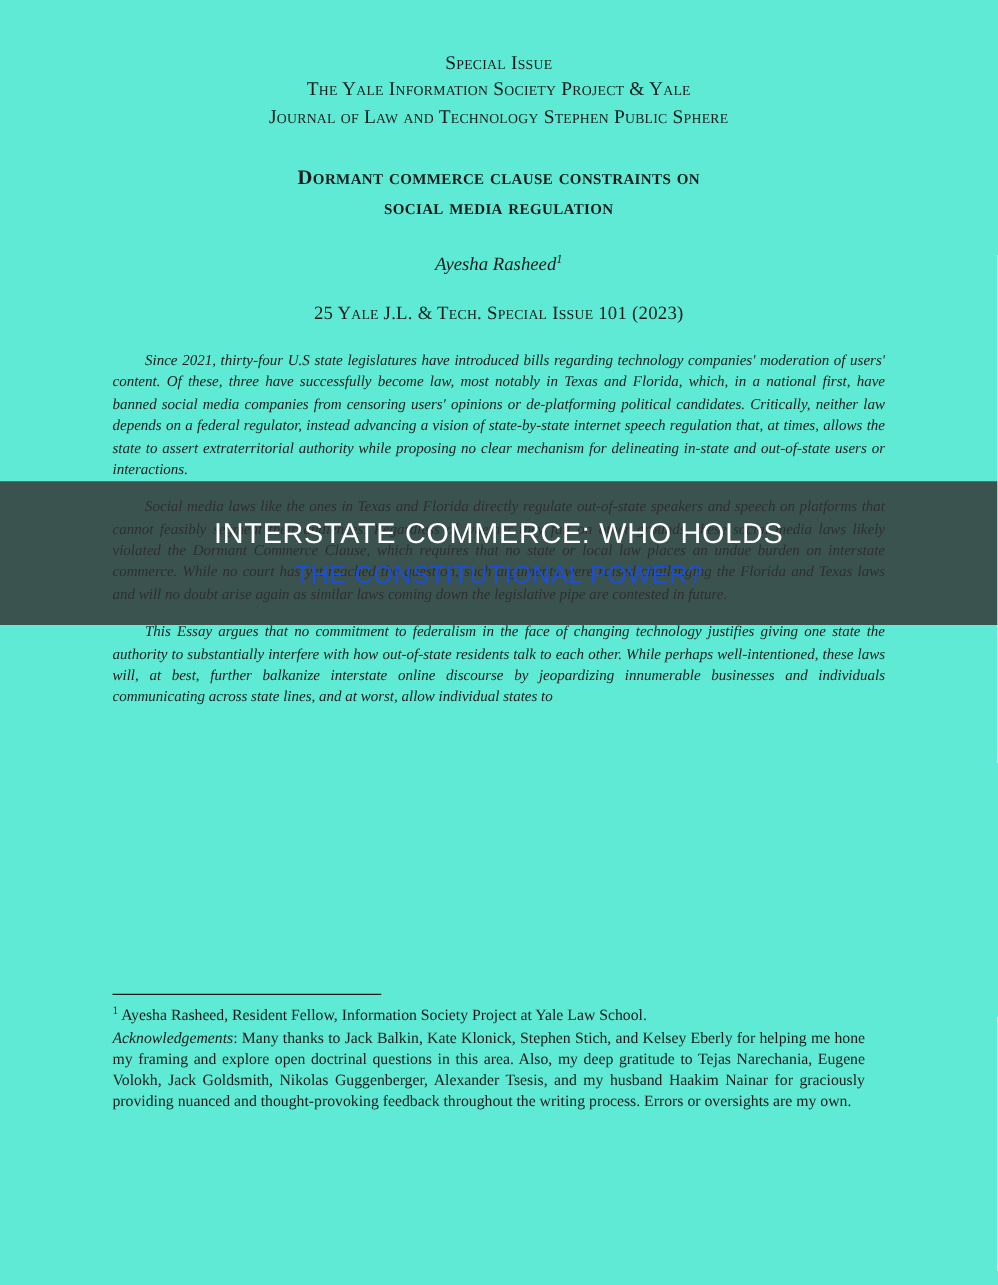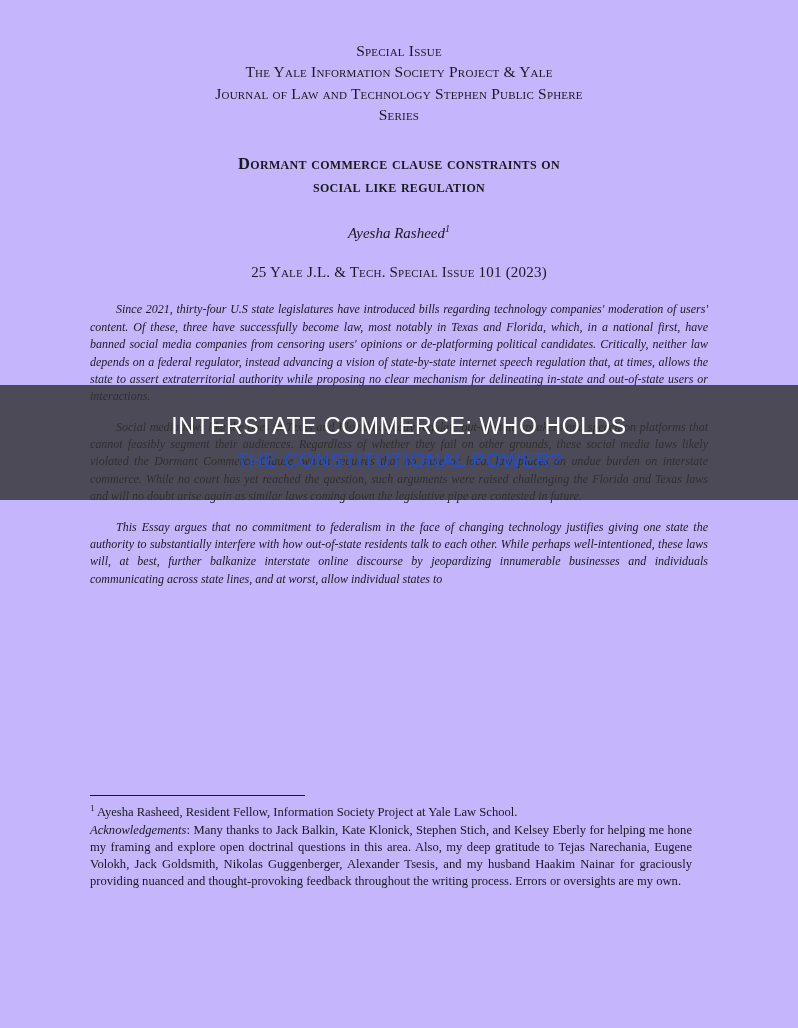--- a/index.html
+++ b/index.html
@@ -11,21 +11,21 @@
     width: 798px;
     height: 1028px;
     position: relative;
     overflow: hidden;
     font-family: "Liberation Serif", serif;
     color: #1a1a1a;
   }
   .page {
     position: absolute;
     inset: 0;
-    background: #c4b5fd;
+    background: #5eead4;
     padding: 30px 90px 0 90px;
     box-sizing: border-box;
   }
   .journal-head {
     text-align: center;
     font-variant: small-caps;
     font-size: 15.5px;
     line-height: 1.38;
     letter-spacing: 0.2px;
     margin-top: 10px;
@@ -128,26 +128,25 @@
 </style>
 </head>
 <body>
 
 <div class="page">
 
   <div class="journal-head">
     <div>Special Issue</div>
     <div>The Yale Information Society Project &amp; Yale</div>
     <div>Journal of Law and Technology Stephen Public Sphere</div>
-    <div>Series</div>
   </div>
 
   <div class="article-title">
     <div>Dormant commerce clause constraints on</div>
-    <div>social like regulation</div>
+    <div>social media regulation</div>
   </div>
 
   <div class="author">
     <span>Ayesha Rasheed</span><sup>1</sup>
   </div>
 
   <div class="citation">25 Yale J.L. &amp; Tech. Special Issue 101 (2023)</div>
 
   <div class="abstract">
     <p>Since 2021, thirty-four U.S state legislatures have introduced bills regarding technology companies' moderation of users' content. Of these, three have successfully become law, most notably in Texas and Florida, which, in a national first, have banned social media companies from censoring users' opinions or de-platforming political candidates. Critically, neither law depends on a federal regulator, instead advancing a vision of state-by-state internet speech regulation that, at times, allows the state to assert extraterritorial authority while proposing no clear mechanism for delineating in-state and out-of-state users or interactions.</p>

